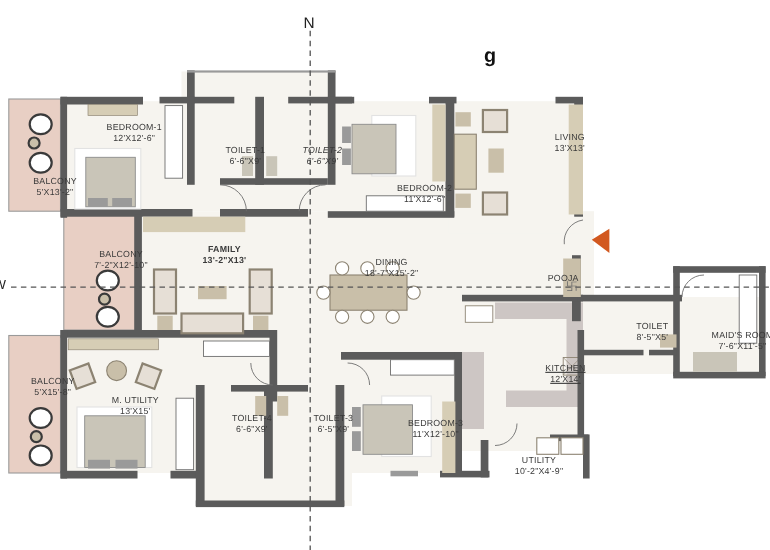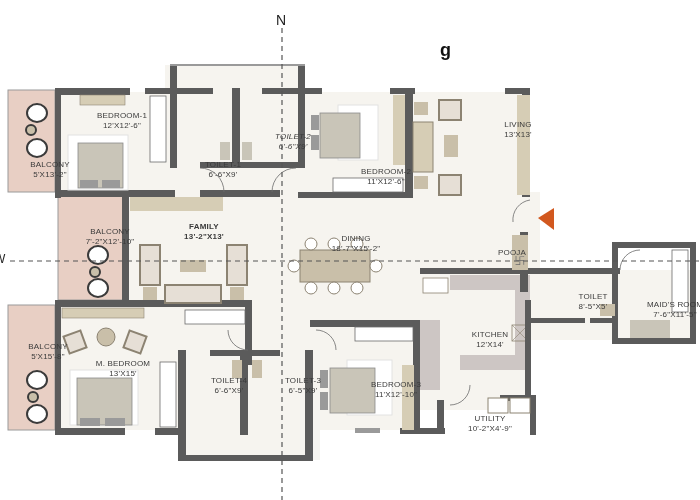--- a/index.html
+++ b/index.html
@@ -217,21 +217,21 @@
 <div class="partial" style="left:440px; top:40px;">g</div>
 
 <div class="lbl" style="left:30px; top:160px;">
     <span>BALCONY</span>
     <span>5'X13'-2"</span>
   </div>
 <div class="lbl" style="left:102px; top:111px;">
     <span>BEDROOM-1</span>
     <span>12'X12'-6"</span>
   </div>
-<div class="lbl" style="left:203px; top:132px;margin-top:28px;">
+<div class="lbl" style="left:203px; top:132px;">
     <span>TOILET-1</span>
     <span>6'-6"X9'</span>
   </div>
 <div class="lbl" style="left:273px; top:132px;font-style:italic;">
     <span>TOILET-2</span>
     <span>6'-6"X9'</span>
   </div>
 <div class="lbl" style="left:366px; top:127px;margin-top:40px;">
     <span>BEDROOM-2</span>
     <span>11'X12'-6"</span>
@@ -248,38 +248,38 @@
     <span>FAMILY</span>
     <span>13'-2"X13'</span>
   </div>
 <div class="lbl" style="left:336px; top:234px;">
     <span>DINING</span>
     <span>18'-7"X15'-2"</span>
   </div>
 <div class="lbl" style="left:492px; top:248px;">
     <span>POOJA</span>
   </div>
-<div class="lbl" style="left:470px; top:330px;">
+<div class="lbl" style="left:494px; top:330px;text-decoration:underline;">
     <span>KITCHEN</span>
     <span>12'X14'</span>
   </div>
 <div class="lbl" style="left:573px; top:292px;">
     <span>TOILET</span>
     <span>8'-5"X5'</span>
   </div>
 <div class="lbl" style="left:655px; top:300px;">
     <span>MAID'S ROOM</span>
     <span>7'-6"X11'-5"</span>
   </div>
 <div class="lbl" style="left:28px; top:342px;">
     <span>BALCONY</span>
     <span>5'X15'-8"</span>
   </div>
 <div class="lbl" style="left:103px; top:359px;">
-    <span>M. BEDROOM</span>
+    <span>M. UTILITY</span>
     <span>13'X15'</span>
   </div>
 <div class="lbl" style="left:209px; top:376px;">
     <span>TOILET-4</span>
     <span>6'-6"X9'</span>
   </div>
 <div class="lbl" style="left:283px; top:376px;">
     <span>TOILET-3</span>
     <span>6'-5"X9'</span>
   </div>

